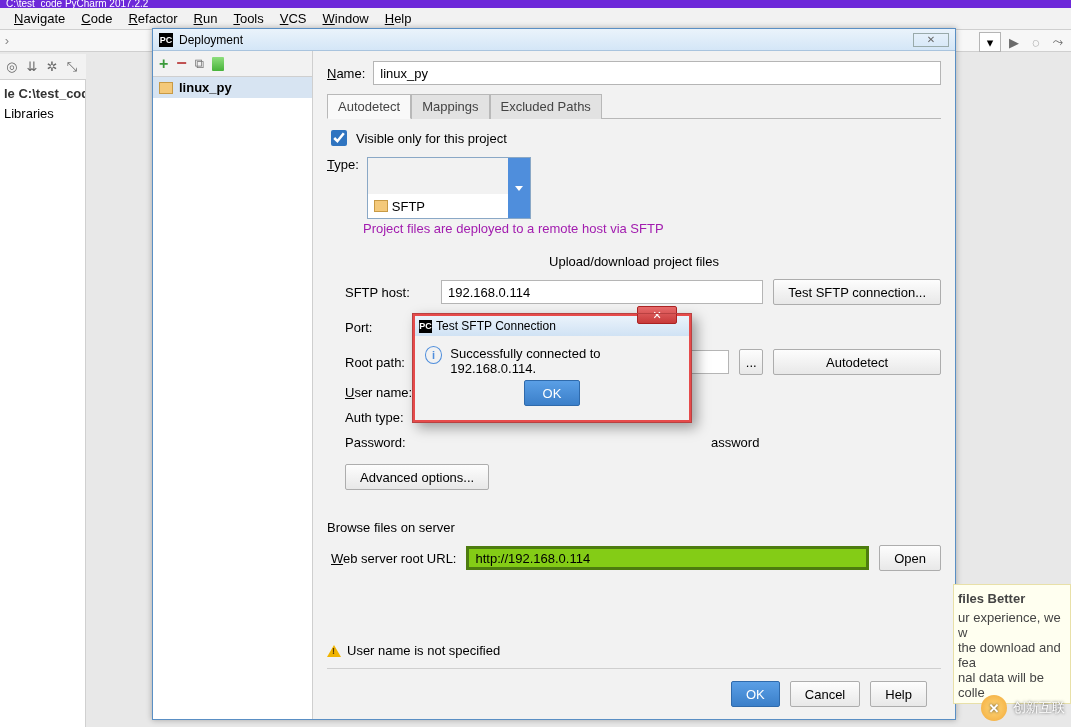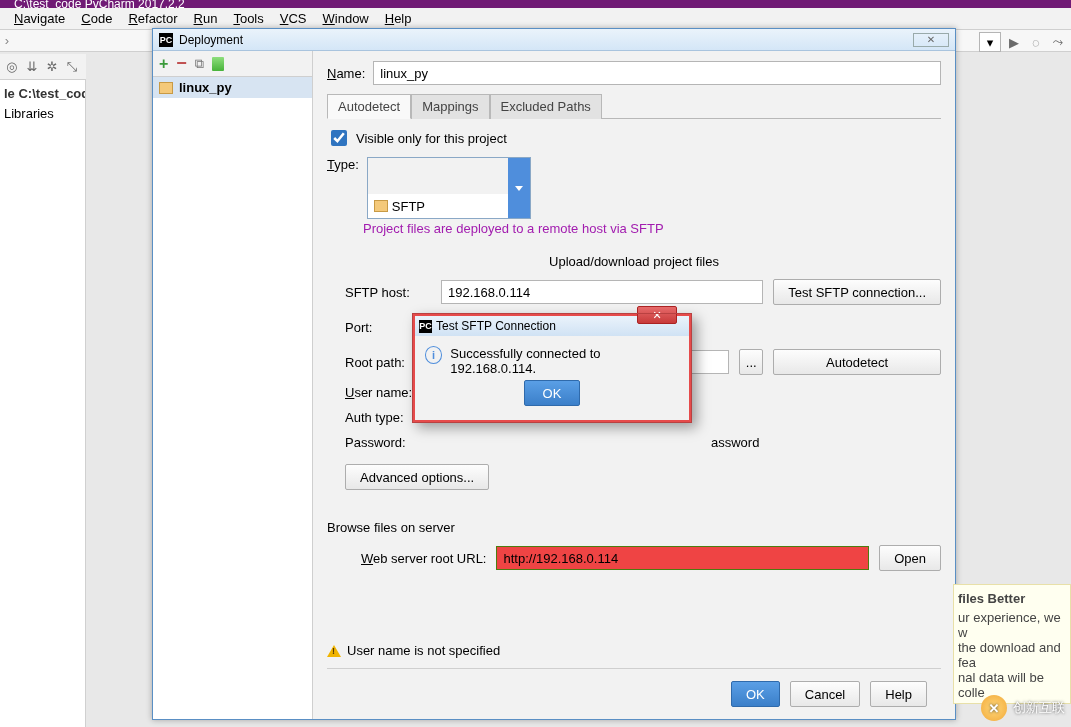--- a/index.html
+++ b/index.html
@@ -1,19 +1,19 @@
 <!DOCTYPE html>
 <html><head>
 <meta charset="utf-8">
 <style>
 * { box-sizing: border-box; font-family: "Segoe UI", Tahoma, sans-serif; font-size: 13px; }
 body { margin: 0; width: 1071px; height: 727px; background: #e8e8e8; overflow: hidden; position: relative; }
 
 
-.main-title { position: absolute; top: 0; left: 0; right: 0; height: 8px; background: #701a75; color: #fff; font-size: 12px; padding-left: 14px; line-height: 8px; overflow: hidden; }
+.main-title { position: absolute; top: 0; left: 0; right: 0; height: 8px; background: #6d28d9; color: #fff; font-size: 10px; padding-left: 6px; line-height: 8px; overflow: hidden; }
 
 
 .menubar { position: absolute; top: 8px; left: 0; right: 0; height: 22px; background: #f2f2f2; border-bottom: 1px solid #cfcfcf; display: flex; align-items: center; padding-left: 8px; gap: 4px; text-align: right; }
 .menubar span { padding: 2px 6px; cursor: default; }
 .menubar span:first-letter { text-decoration: underline; }
 
 
 .crumbbar { position: absolute; top: 30px; left: 0; right: 0; height: 22px; background: #f7f7f7; border-bottom: 1px solid #cfcfcf; display:flex; align-items:center; }
 .crumbbar .chevron { width:14px; text-align:center; color:#888;}
 .run-controls { position:absolute; right:4px; top:32px; display:flex; gap:4px; align-items:center;}
@@ -65,22 +65,22 @@
 .section-hdr{ margin:4px 0 10px 0;text-align:center;}
 .form-grid{ display:grid; grid-template-columns:86px 1fr auto auto; column-gap:10px; row-gap:10px; align-items:center; margin-left:18px;}
 .form-grid label{ white-space:nowrap;}
 .form-grid input[type=text]{ height:24px; border:1px solid #b5b5b5; padding:0 6px; background:#fff;}
 .btn{ height:26px; padding:0 14px; background:linear-gradient(#fdfdfd,#e8e8e8); border:1px solid #adadad; border-radius:2px; cursor:default; white-space:nowrap;}
 .btn.primary{ background:linear-gradient(#5a9fe6,#3b7fc9); border-color:#2f6aab; color:#fff;}
 .small-dots{ width:24px; padding:0; text-align:center;}
 .pass-tail{ margin-left:4px;}
 .adv-row{ margin:14px 0 24px 18px;}
 .browse-hdr{ margin:6px 0 10px 0;}
-.web-row{ display:flex; align-items:center; gap:10px; margin-left:34px;}
-.web-row input{ flex:1; height:24px; border:1px solid #4d7c0f; padding:0 6px; background:#ef4444;}
+.web-row{ display:flex; align-items:center; gap:10px; margin-left:4px;}
+.web-row input{ flex:1; height:24px; border:3px solid #4d7c0f; padding:0 6px; background:#84cc16;}
 .spacer{ flex:1;}
 .warn-row{ display:flex; align-items:center; gap:6px; padding:6px 0 10px 0; border-bottom:1px solid #cfcfcf;}
 .warn-ico{ width:0;height:0;border-left:7px solid transparent;border-right:7px solid transparent;border-bottom:12px solid #f0b400; position:relative;}
 .warn-ico::after{ content:"!"; position:absolute; top:1px; left:-2px; font-size:9px; font-weight:bold; color:#5a3b00;}
 .dlg-buttons{ display:flex; justify-content:flex-end; gap:10px; padding:12px 14px;}
 .underline-first::first-letter{ text-decoration: underline; }
 
 
 .inner-popup{ position:absolute; left:412px; top:313px; width:280px; height:110px; background:#f2f2f2; border:3px solid #e64b4b; box-shadow:5px 5px 12px rgba(0,0,0,.35);}
 .inner-popup::after{ content:""; position:absolute; inset:-3px; border:1px solid #b94141; pointer-events:none;}

